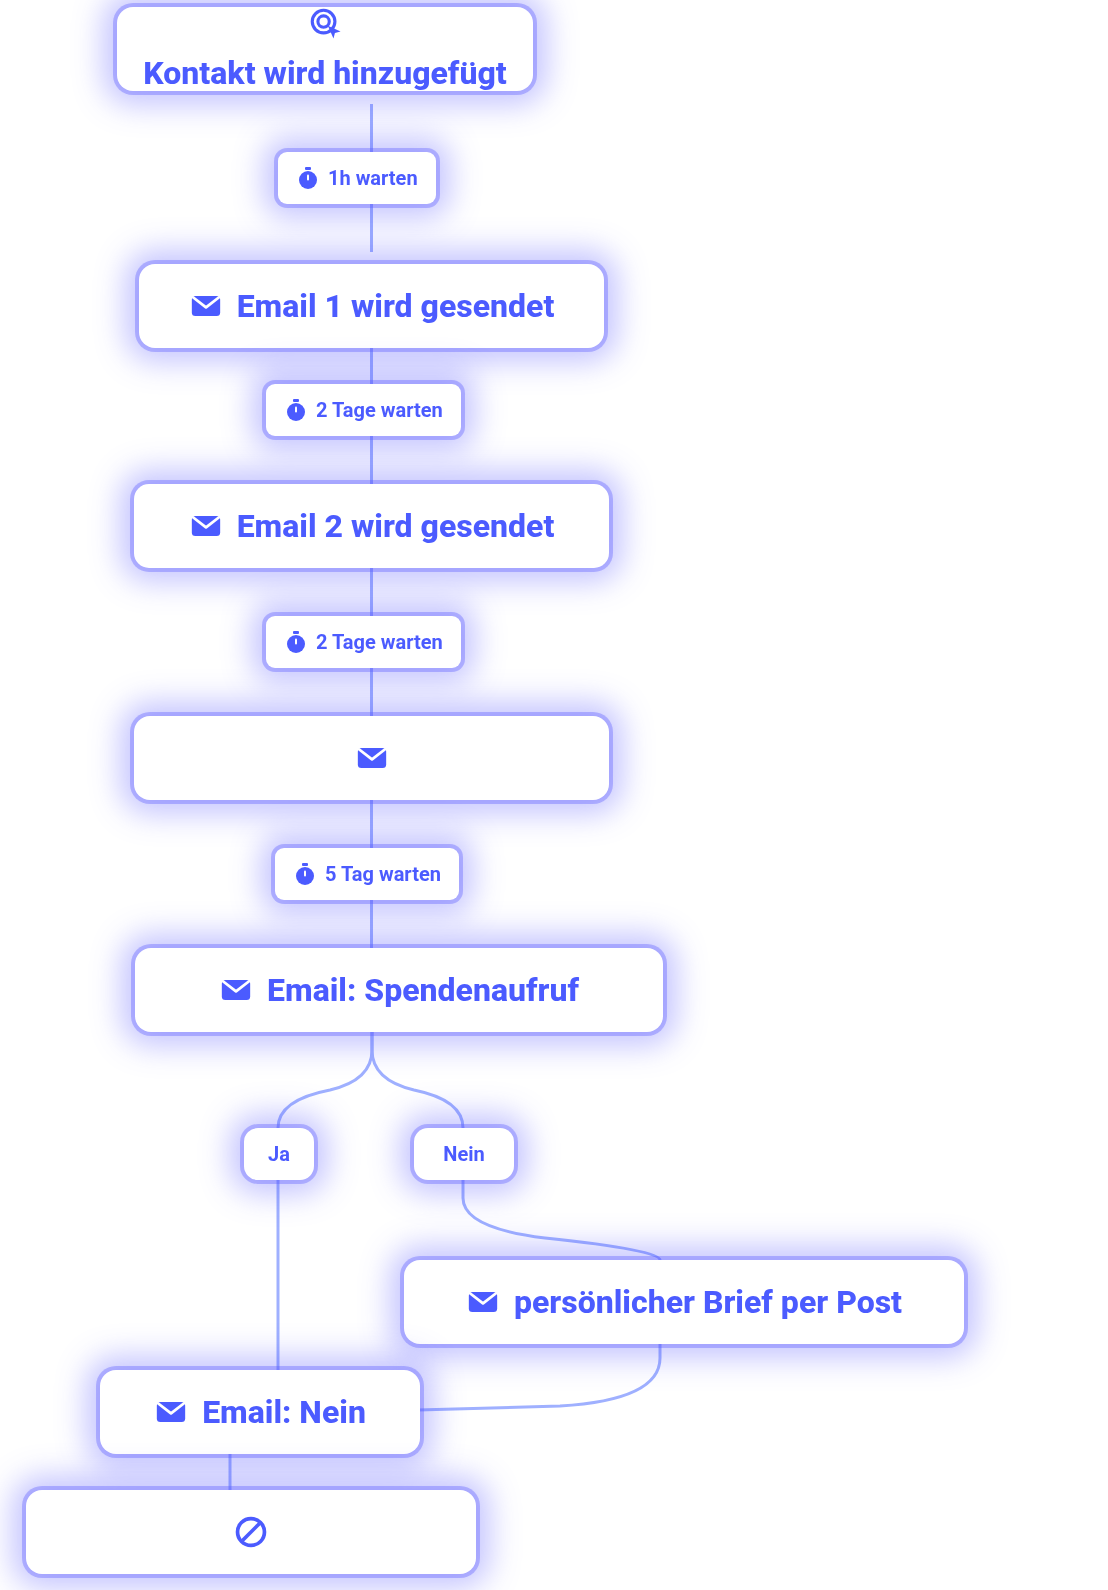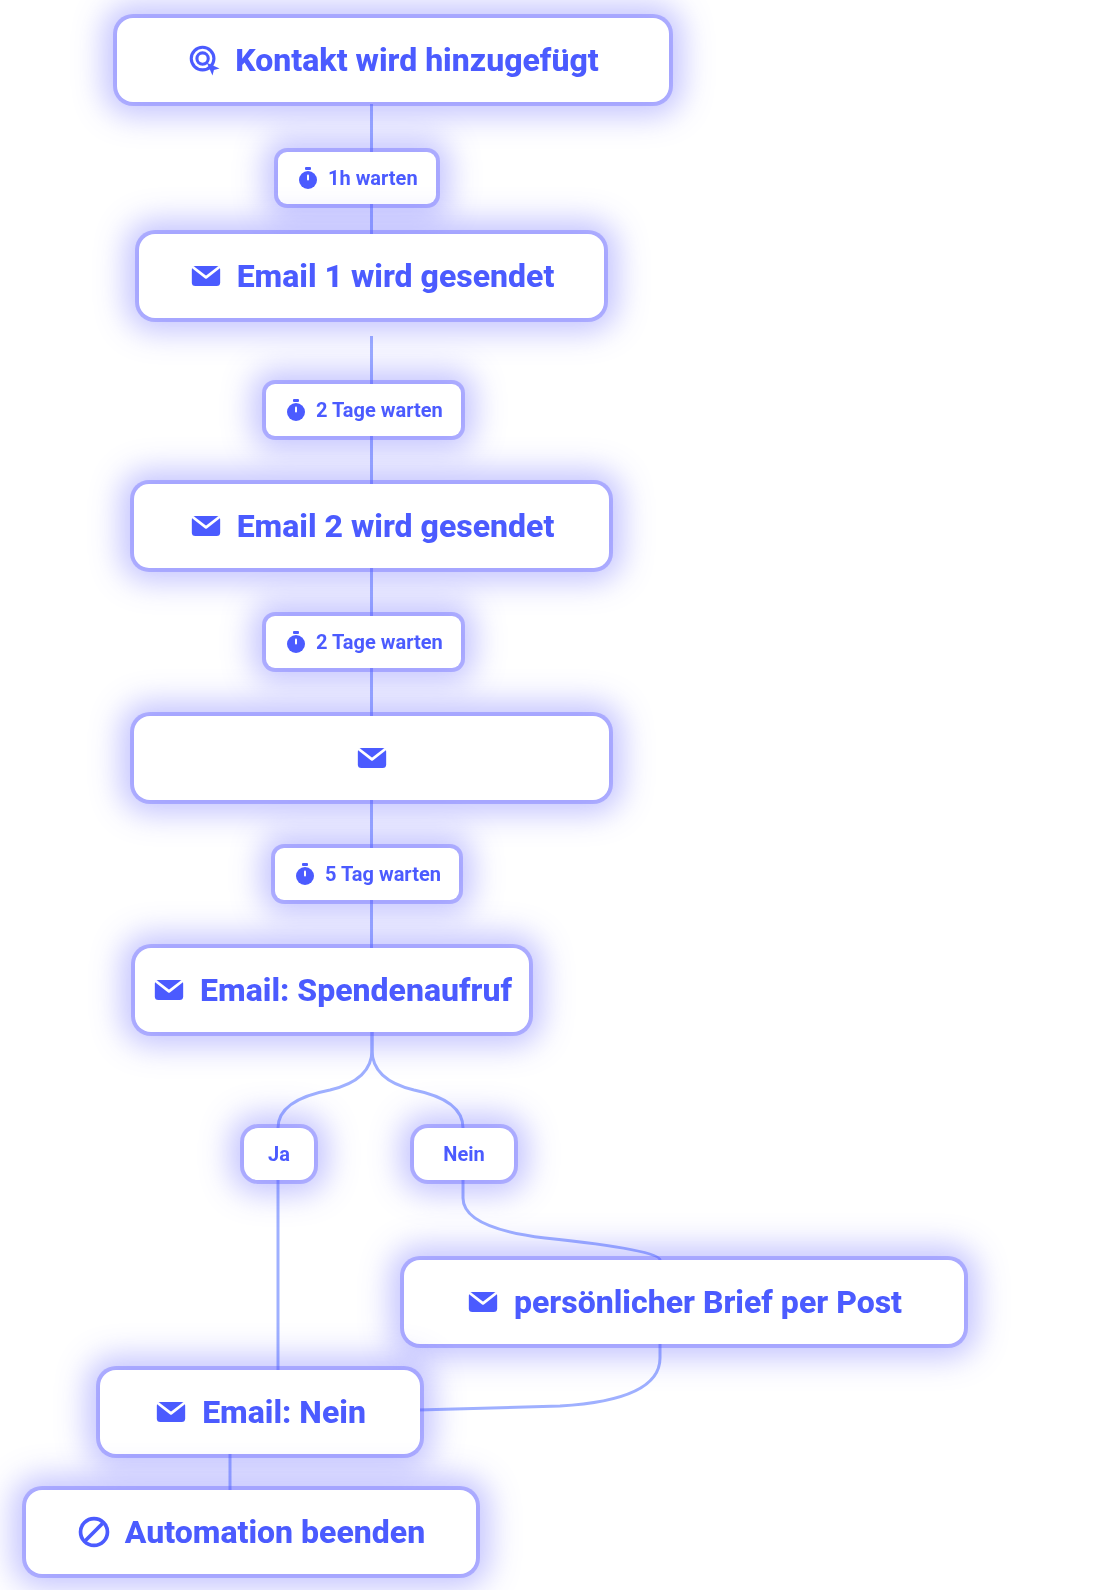--- a/index.html
+++ b/index.html
@@ -56,21 +56,21 @@
 
   <path d="M278 1180 L278 1370"></path>
 
   <path d="M463 1180 L463 1198 Q463 1228 545 1238 Q660 1250 660 1260"></path>
 
   <path d="M660 1344 L660 1358 Q660 1400 560 1406 Q418 1410 418 1410"></path>
 
   <path d="M230 1454 L230 1490"></path>
 </svg>
 
-<div class="node big" style="left:117px; top:18px; width:552px;">
+<div class="node big" style="left:117px; top:7px; width:416px;flex-direction:column;">
   <span class="icon">
     <svg width="34" height="34" viewBox="0 0 24 24">
         <circle cx="11" cy="11" r="8" fill="none" stroke="#4b5bff" stroke-width="2.2"></circle>
         <circle cx="11" cy="11" r="4" fill="none" stroke="#4b5bff" stroke-width="2.2"></circle>
         <path d="M14 14 L23 18 L19 19 L18 23 Z" fill="#4b5bff"></path>
       </svg>
   </span>
   <span>Kontakt wird hinzugefügt</span>
 </div>
 
@@ -78,21 +78,21 @@
   <span class="icon">
     <svg width="24" height="24" viewBox="0 0 24 24">
         <rect x="9" y="1" width="6" height="3" rx="1" fill="#4b5bff"></rect>
         <circle cx="12" cy="14" r="9" fill="#4b5bff"></circle>
         <rect x="11" y="8.5" width="2" height="6" rx="1" fill="#fff"></rect>
       </svg>
   </span>
   <span>1h  warten</span>
 </div>
 
-<div class="node big" style="left:139px; top:234px; width:465px;">
+<div class="node big" style="left:139px; top:264px; width:465px;">
   <span class="icon">
     <svg width="34" height="34" viewBox="0 0 24 24">
         <rect x="2" y="5" width="20" height="14" rx="2.5" fill="#4b5bff"></rect>
         <path d="M3 6 L12 13 L21 6" stroke="#fff" stroke-width="2" fill="none" stroke-linecap="round" stroke-linejoin="round"></path>
       </svg>
   </span>
   <span>Email 1 wird gesendet</span>
 </div>
 
 <div class="node small" style="left:266px; top:384px;">
@@ -140,21 +140,21 @@
   <span class="icon">
     <svg width="24" height="24" viewBox="0 0 24 24">
         <rect x="9" y="1" width="6" height="3" rx="1" fill="#4b5bff"></rect>
         <circle cx="12" cy="14" r="9" fill="#4b5bff"></circle>
         <rect x="11" y="8.5" width="2" height="6" rx="1" fill="#fff"></rect>
       </svg>
   </span>
   <span>5 Tag warten</span>
 </div>
 
-<div class="node big" style="left:135px; top:948px; width:394px;">
+<div class="node big" style="left:135px; top:948px; width:528px;">
   <span class="icon">
     <svg width="34" height="34" viewBox="0 0 24 24">
         <rect x="2" y="5" width="20" height="14" rx="2.5" fill="#4b5bff"></rect>
         <path d="M3 6 L12 13 L21 6" stroke="#fff" stroke-width="2" fill="none" stroke-linecap="round" stroke-linejoin="round"></path>
       </svg>
   </span>
   <span>Email: Spendenaufruf</span>
 </div>
 
 <div class="node decision" style="left:244px; top:1128px; width:70px;">
@@ -185,14 +185,13 @@
   <span>Email: Nein</span>
 </div>
 
 <div class="node big" style="left:26px; top:1490px; width:450px;">
   <span class="icon">
     <svg width="34" height="34" viewBox="0 0 24 24">
         <circle cx="12" cy="12" r="9.5" fill="none" stroke="#4b5bff" stroke-width="2.6"></circle>
         <line x1="6" y1="18" x2="18" y2="6" stroke="#4b5bff" stroke-width="2.6"></line>
       </svg>
   </span>
-  <span>Automation beenden</span>
 </div>
 
 </body></html>

